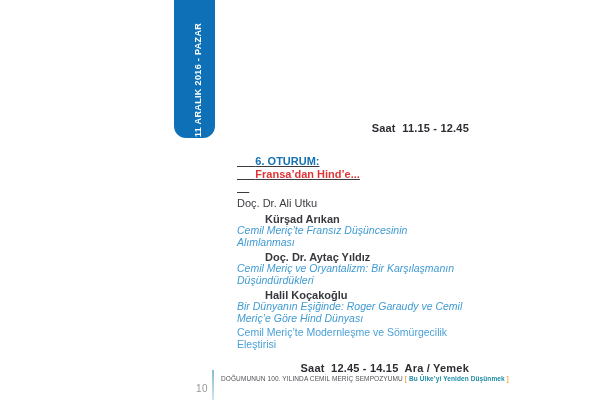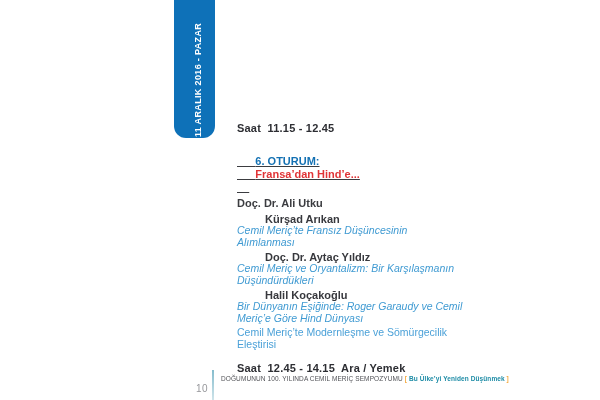--- a/index.html
+++ b/index.html
@@ -27,26 +27,27 @@
 
   
   .content {
     position:absolute; left:237px; top:121px; width:232px;
     color:#3b3c40;
   }
   .time-slot {
     font-size:11px; font-weight:bold; color:#2d2e33;
     line-height:14px; margin-bottom:7px; letter-spacing:.2px;
     white-space:pre-wrap;
+    text-align:right;
   }
   .session-line { font-size:11px; font-weight:bold; line-height:13px; margin-bottom:3px; white-space:pre-wrap;text-decoration:underline; }
   .session-number { color:#1471b3; }
   .session-title  { color:#e03436; }
   .chair-label { font-size:10.5px; color:#84858a; line-height:13px; margin-bottom:2px; }
-  .chair-name  { font-size:11px; font-weight:bold; color:#3b3c40; line-height:13px; margin-bottom:3px; }
+  .chair-name  { font-size:11px; font-weight:normal; color:#3b3c40; line-height:13px; margin-bottom:3px; }
   .speaker { margin-bottom:3px; }
   .speaker-name { font-size:11px; font-weight:bold; color:#37383d; line-height:12px;padding-left:28px; }
   .talk-title {
     font-size:10.5px; font-style:italic; color:#3f9ad2;
     line-height:11.5px; white-space:pre-wrap;
   }
   .talk-title.upright { font-style:normal; color:#4ba1d8; }
   .break-slot { margin-top:11px; margin-bottom:0; }
 
   

